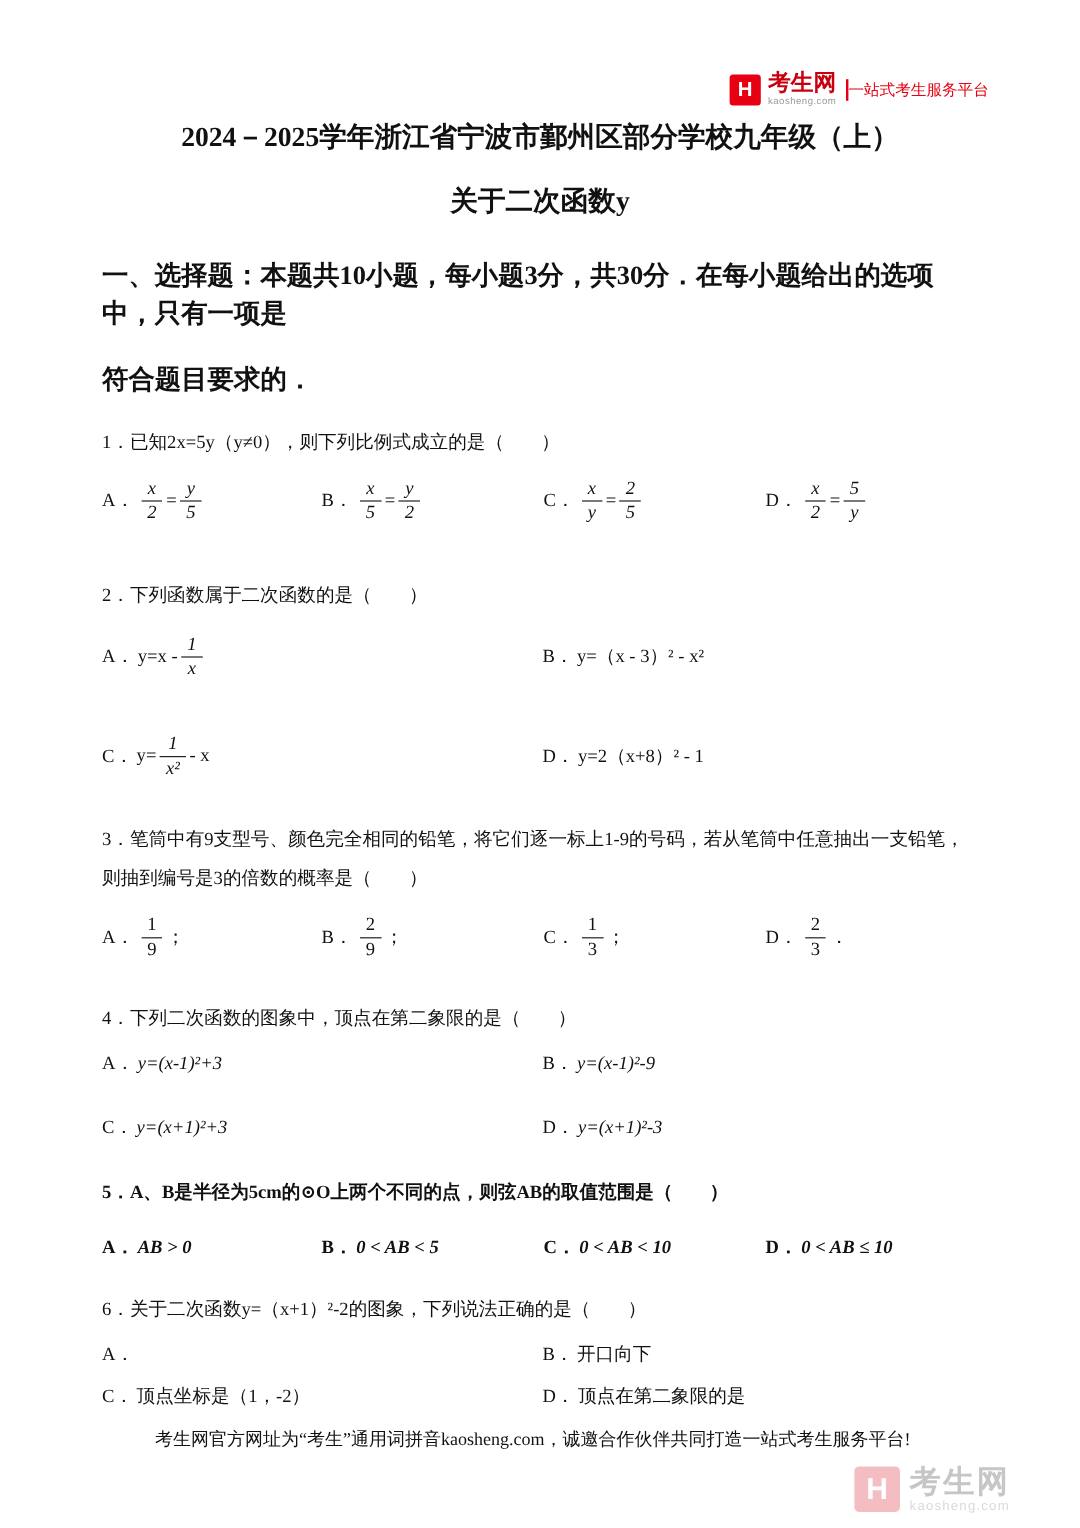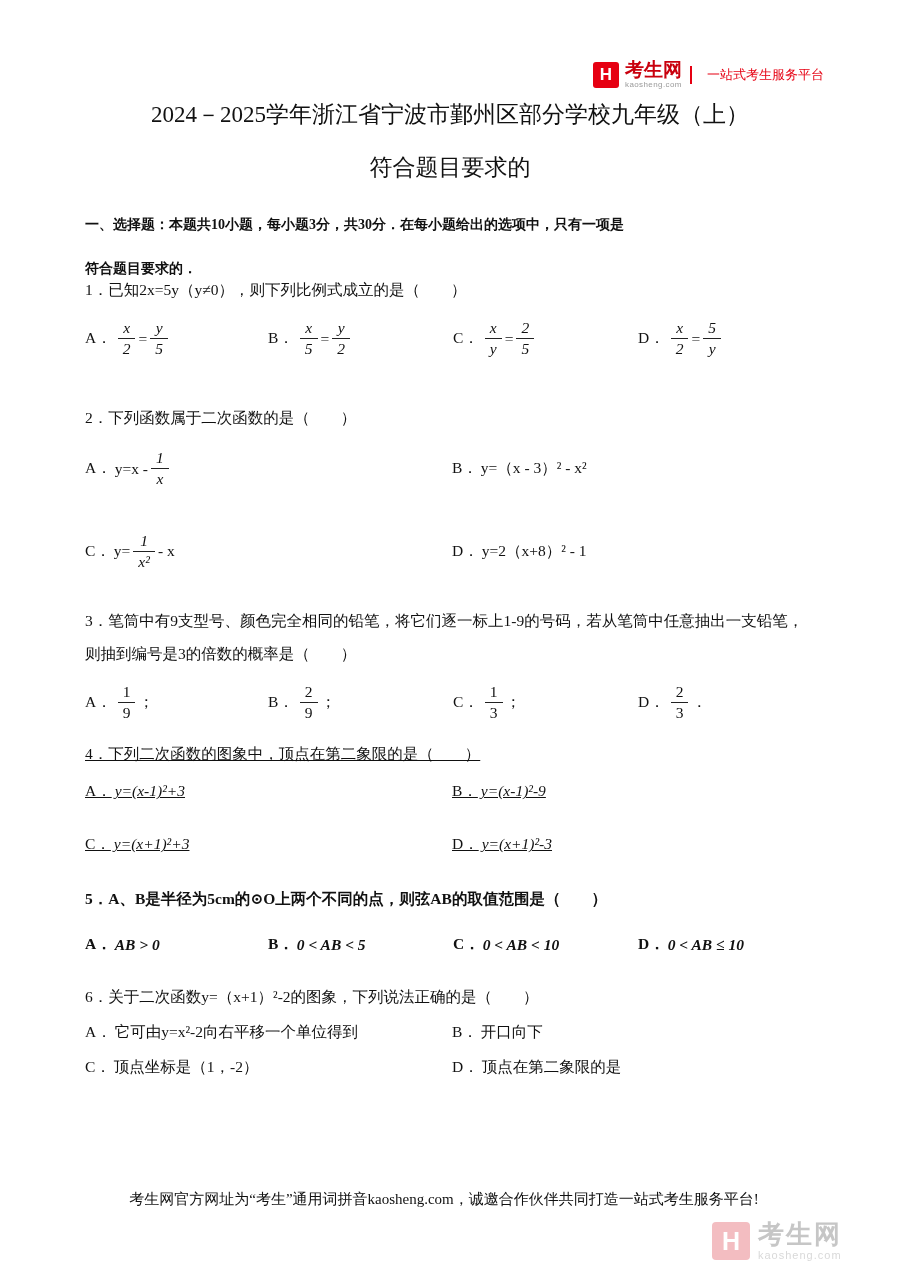--- a/index.html
+++ b/index.html
@@ -16,54 +16,54 @@
     width: 26px; height: 26px; background: #e60012; border-radius: 3px; color: #fff;
     display: flex; align-items: center; justify-content: center;
     font-family: "Liberation Sans", sans-serif; font-weight: bold; font-size: 17px;
     margin-right: 6px;
   }
   .brand-col { display: flex; flex-direction: column; line-height: 1; }
   .brand-name { color: #c9000d; font-weight: bold; font-size: 19px; font-family: "Liberation Sans", sans-serif; }
   .brand-domain { color: #9a9a9a; font-size: 8px; letter-spacing: .4px; margin-top: 2px; font-family: "Liberation Sans", sans-serif; }
   .brand-tagline {
     color: #e60012; font-size: 13px; font-family: "Liberation Sans", sans-serif;
-    border-left: 2px solid #e60012; padding-left: 15px; margin-left: 8px;
+    border-left: 2px solid #e60012; padding-left: 0; margin-left: 8px;
   }
 
   
-  .title { text-align: center; font-size: 23px; font-weight: normal; margin: 0; }
+  .title { text-align: center; font-size: 23px; font-weight: bold; margin: 0; }
   .title1 { margin-top: 44px; }
   .title2 { margin-top: 22px; }
 
   
-  .intro { font-size: 14px; font-weight: bold; margin-top: 32px; line-height: 1.4; }
+  .intro { font-size: 22px; font-weight: bold; margin-top: 32px; line-height: 1.4; }
   .intro-line2 { margin-top: 24px; }
 
   
   .q { font-size: 15.5px; }
   .stem { line-height: 1.5; }
   .opt { display: flex; align-items: center; white-space: nowrap; }
   .opt-label { margin-right: 3px; }
   .opts4 { display: grid; grid-template-columns: 183px 185px 185px 1fr; align-items: center; }
   .opts2 { display: grid; grid-template-columns: 367px 1fr; align-items: center; }
 
   .frac { display: inline-block; text-align: center; vertical-align: middle; line-height: 1.15; margin: 0 3px; }
   .frac .num { display: block; border-bottom: 1px solid #222; padding: 0 5px 1px 5px; }
   .frac .den { display: block; padding: 1px 5px 0 5px; }
   .frac.it { font-style: italic; }
   .formula { font-style: italic; }
 
-  #q1 { }
+  #q1 { margin-top: 26px; }
   #q1 .opts4 { margin-top: 18px; }
   #q2 { margin-top: 48px; }
   #q2 .opts2 { margin-top: 20px; row-gap: 44px; }
   #q3 { margin-top: 38px; }
   #q3 .stem-line2 { margin-top: 10px; }
   #q3 .opts4 { margin-top: 18px; }
-  #q4 { margin-top: 20px; text-decoration: underline; }
+  #q4 { margin-top: 36px; }
   #q4 .opts2 { margin-top: 16px; row-gap: 32px; }
   #q5 { margin-top: 32px; font-weight: bold; }
   #q5 .opts4 { margin-top: 24px; }
   #q6 { margin-top: 30px; }
   #q6 .opts2 { margin-top: 14px; row-gap: 14px; }
 
   
   .footer { position: absolute; left: 0; right: 12px; bottom: 64px; text-align: center; font-size: 15px; color: #111; }
 
   
@@ -85,21 +85,21 @@
   <div class="brand">
     <div class="logo-box">H</div>
     <div class="brand-col">
       <span class="brand-name">考生网</span>
       <span class="brand-domain">kaosheng.com</span>
     </div>
     <span class="brand-tagline">一站式考生服务平台</span>
   </div>
 
   <h1 class="title title1">2024－2025学年浙江省宁波市鄞州区部分学校九年级（上）</h1>
-  <h1 class="title title2">符合题目要求的</h1>
+  <h1 class="title title2">关于二次函数y</h1>
 
   <div class="intro">
     <div>一、选择题：本题共10小题，每小题3分，共30分．在每小题给出的选项中，只有一项是</div>
     <div class="intro-line2">符合题目要求的．</div>
   </div>
 
   <div class="q" id="q1">
     <div class="stem">1．已知2x=5y（y≠0），则下列比例式成立的是（　　）</div>
     <div class="opts4">
       <div class="opt">
@@ -266,21 +266,20 @@
         <span class="formula">0 &lt; AB ≤ 10</span>
       </div>
     </div>
   </div>
 
   <div class="q" id="q6">
     <div class="stem">6．关于二次函数y=（x+1）²-2的图象，下列说法正确的是（　　）</div>
     <div class="opts2">
       <div class="opt">
         <span class="opt-label">A．</span>
-        <span>它可由y=x²-2向右平移一个单位得到</span>
       </div>
       <div class="opt">
         <span class="opt-label">B．</span>
         <span>开口向下</span>
       </div>
       <div class="opt">
         <span class="opt-label">C．</span>
         <span>顶点坐标是（1，-2）</span>
       </div>
       <div class="opt">

